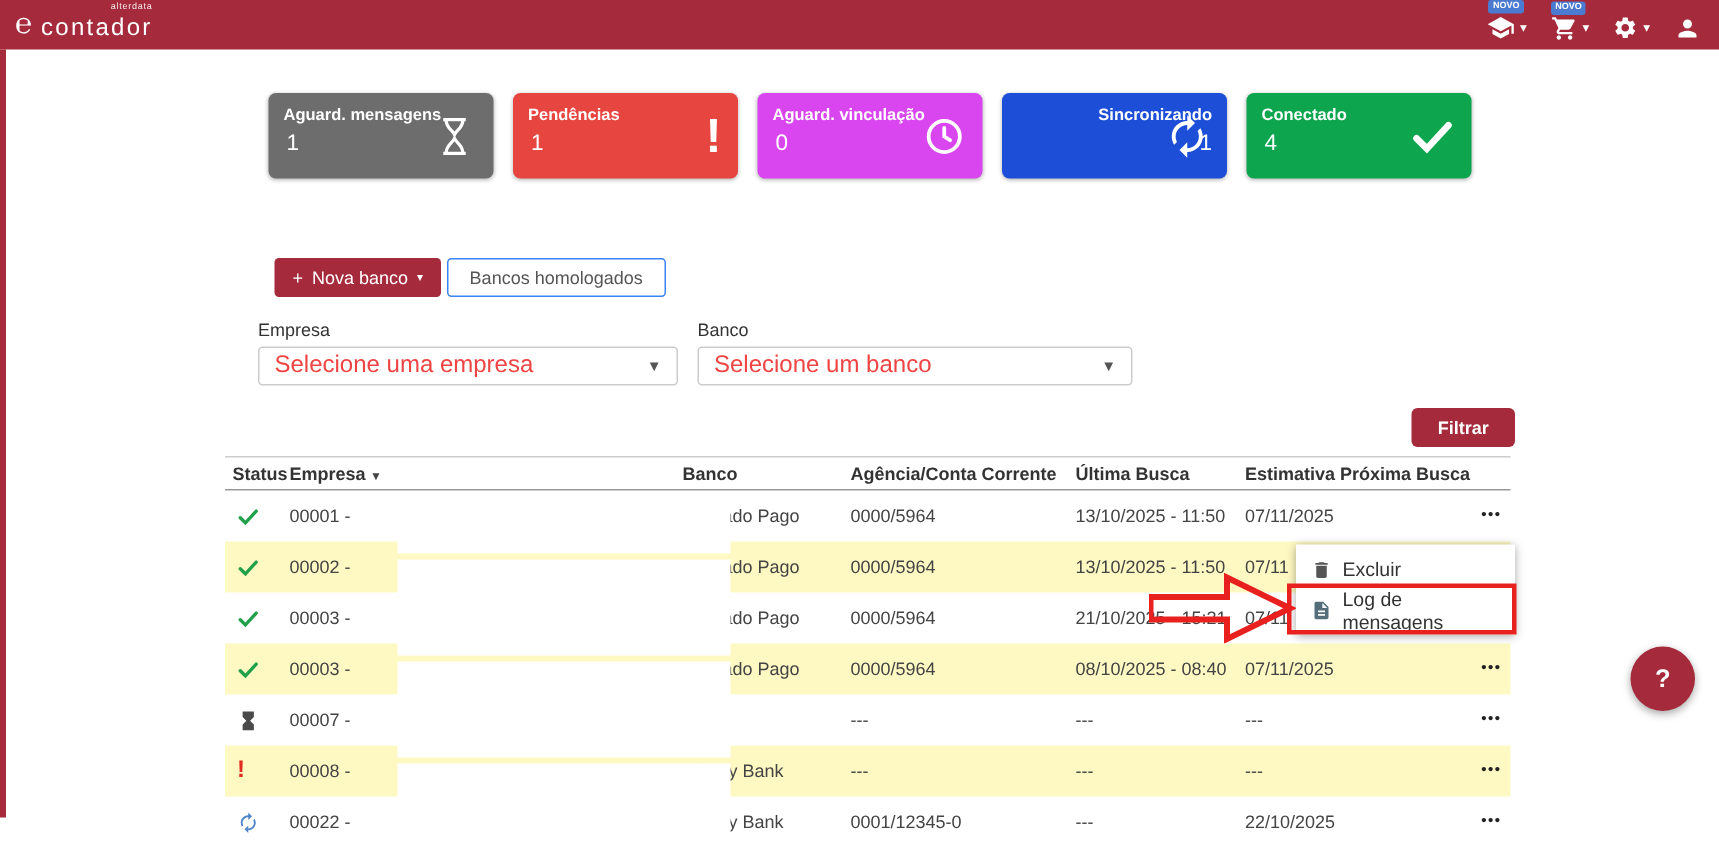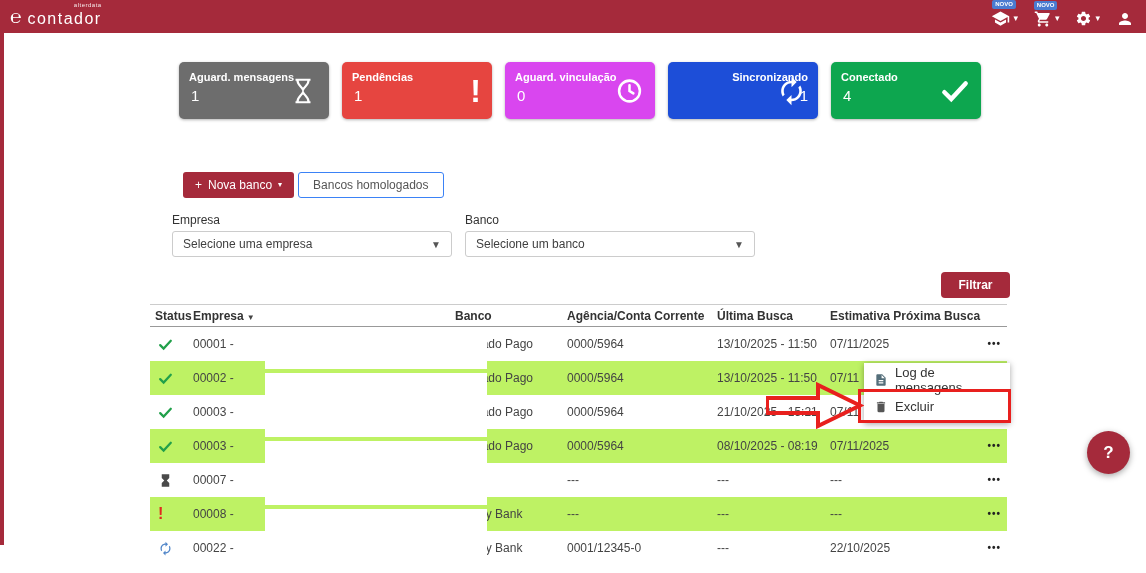--- a/index.html
+++ b/index.html
@@ -50,38 +50,38 @@
   }
   
   .fgroup{position:absolute;top:213px}
   .fgroup.empresa{left:172px;width:280px}
   .fgroup.banco{left:465px;width:290px}
   .fgroup label{font-size:12px;color:#333;display:block;margin-bottom:4px}
   .select{
     border:1px solid #ccc;border-radius:3px;height:26px;display:flex;align-items:center;
     justify-content:space-between;padding:0 10px;box-sizing:border-box;background:#fff;cursor:pointer;
   }
-  .select .ph{font-size:12px;color:#404040}
+  .select .ph{font-size:16px;color:#ef4444}
   .select .caret{font-size:10px;color:#555}
   .btn-filtrar{
     position:absolute;left:941px;top:232px;width:69px;height:26px;background:#A52A3B;color:#fff;
     border:none;border-radius:4px;font-size:12px;font-weight:bold;font-family:inherit;cursor:pointer;margin-top:40px;
   }
   
   .table{position:absolute;left:150px;top:304px;width:857px}
   .thead,.trow{display:grid;grid-template-columns:43px 262px 112px 150px 113px 147px 30px;align-items:center}
   .thead{
     height:21px;border-top:1px solid #ccc;border-bottom:1px solid #999;
     font-size:12px;font-weight:bold;color:#333;
   }
   .thead span{white-space:nowrap;cursor:pointer}
   .thead .c0{padding-left:5px}
   .sort{font-size:8px;color:#444;margin-left:3px}
   .trow{height:34px;font-size:12px;color:#444}
-  .trow.striped{background:#bef264}
+  .trow.striped{background:#fef9c3}
   .c-status{padding-left:8px;display:flex;align-items:center}
   .c-emp{position:relative;white-space:nowrap}
   .redact{position:absolute;left:72px;top:2px;width:222px;height:30px;background:#fff}
   .c-menu{display:flex;justify-content:flex-end;padding-right:6px;cursor:pointer}
   .dots{font-size:10px;font-weight:bold;color:#222;letter-spacing:1px;line-height:1}
   
   .ctx{
     position:absolute;left:864px;top:363px;width:146px;background:#fff;z-index:5;
     box-shadow:0 1px 6px rgba(0,0,0,.35);padding:3px 0;
   }
@@ -277,21 +277,21 @@
       </div>
       <div class="trow striped">
         <span class="c-status">
           <svg width="15" height="15" viewBox="0 0 24 24">
             <path d="M3.5 13l5.5 5.5L20.5 6" fill="none" stroke="#21A04A" stroke-width="3.6" stroke-linecap="round"></path>
           </svg>
         </span>
         <span class="c-emp"><span>00003 -</span><span class="redact"></span></span>
         <span>Mercado Pago</span>
         <span>0000/5964</span>
-        <span>08/10/2025 - 08:19</span>
+        <span>08/10/2025 - 08:40</span>
         <span>07/11/2025</span>
         <span class="c-menu">
           <span class="dots">•••</span>
         </span>
       </div>
       <div class="trow">
         <span class="c-status">
           <svg width="15" height="15" viewBox="0 0 24 24">
             <path fill="#4A4A4A" d="M6 2v6l4 4-4 4v6h12v-6l-4-4 4-4V2H6z"></path>
           </svg>
@@ -333,32 +333,32 @@
           <span class="dots">•••</span>
         </span>
       </div>
     </div>
 </div>
 
 <div class="ctx" id="ctx">
     <div class="ctx-item">
       <span style="display:flex">
         <svg width="14" height="14" viewBox="0 0 24 24">
-          <path fill="#546E7A" d="M14 2H6c-1.1 0-2 .9-2 2v16c0 1.1.9 2 2 2h12c1.1 0 2-.9 2-2V8l-6-6zm2 16H8v-2h8v2zm0-4H8v-2h8v2zm-3-5V3.5L18.5 9H13z"></path>
-        </svg>
-      </span>
-      <span>Log de mensagens</span>
+          <path fill="#555" d="M6 19c0 1.1.9 2 2 2h8c1.1 0 2-.9 2-2V7H6v12zM19 4h-3.5l-1-1h-5l-1 1H5v2h14V4z"></path>
+        </svg>
+      </span>
+      <span>Excluir</span>
     </div>
     <div class="ctx-item">
       <span style="display:flex">
         <svg width="14" height="14" viewBox="0 0 24 24">
-          <path fill="#555" d="M6 19c0 1.1.9 2 2 2h8c1.1 0 2-.9 2-2V7H6v12zM19 4h-3.5l-1-1h-5l-1 1H5v2h14V4z"></path>
-        </svg>
-      </span>
-      <span>Excluir</span>
+          <path fill="#546E7A" d="M14 2H6c-1.1 0-2 .9-2 2v16c0 1.1.9 2 2 2h12c1.1 0 2-.9 2-2V8l-6-6zm2 16H8v-2h8v2zm0-4H8v-2h8v2zm-3-5V3.5L18.5 9H13z"></path>
+        </svg>
+      </span>
+      <span>Log de mensagens</span>
     </div>
   </div>
 
 <div class="ann-box"></div>
 <svg class="ann-arrow" width="98" height="47" viewBox="0 0 98 47">
   <polygon points="1,16 52,16 52,3 94,23.5 52,44 52,31 1,31" fill="none" stroke="#E8201E" stroke-width="4" stroke-linejoin="miter"></polygon>
 </svg>
 
 <button class="help-fab">?</button>
 

